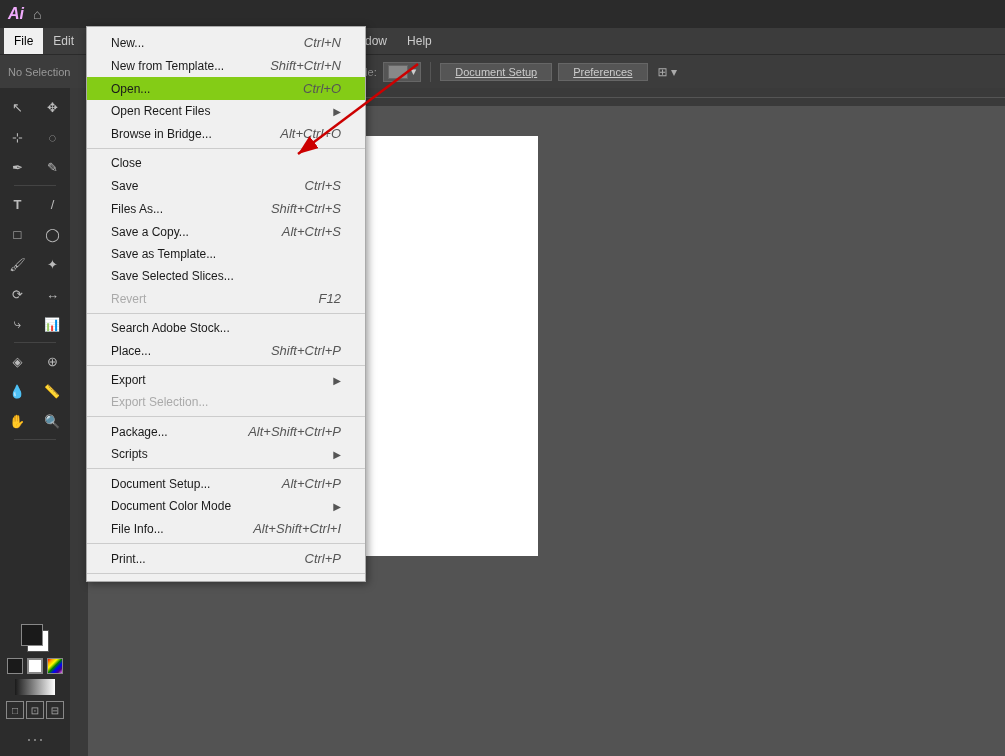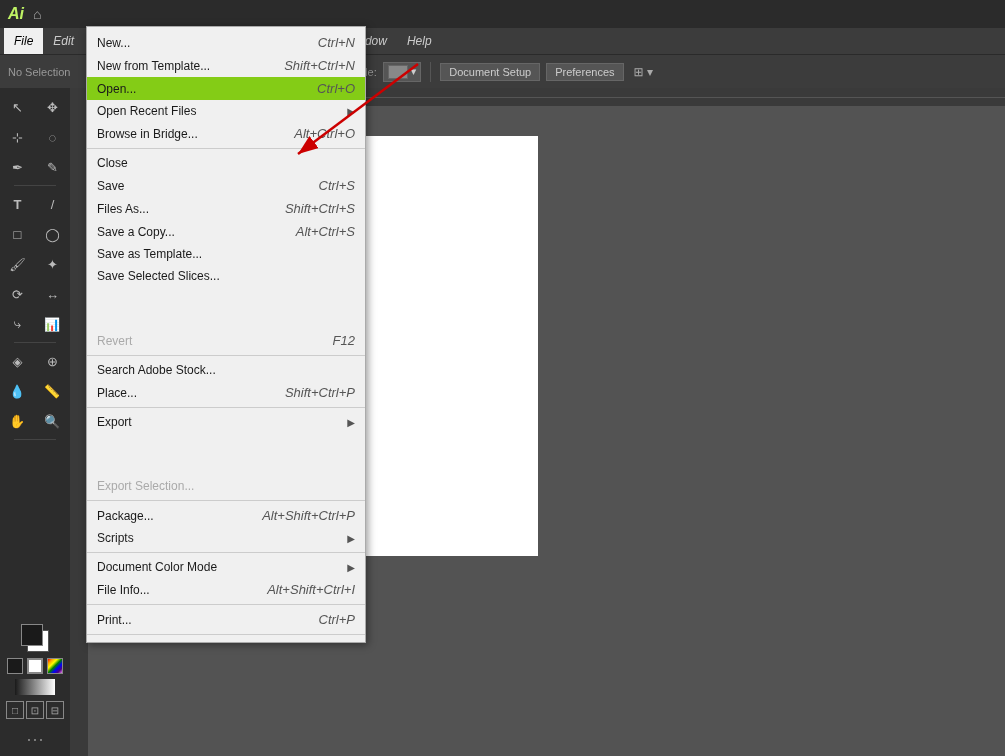--- a/index.html
+++ b/index.html
@@ -10,21 +10,21 @@
       height: 28px;
       background: #2b2b2b;
       display: flex;
       align-items: center;
       padding: 0 8px;
       gap: 6px;
     }
     #ai-logo {
       font-weight: bold;
       font-size: 16px;
-      color: #bef264;
+      color: #f0abfc;
       margin-right: 3px;
       font-style: italic;
     }
     #home-icon {
       color: #aaa;
       font-size: 14px;
       margin-right: 4px;
     }
 
     
@@ -38,21 +38,20 @@
       z-index: 100;
     }
     .menu-item {
       padding: 4px 10px;
       color: #ccc;
       cursor: pointer;
       font-size: 12px;
       height: 100%;
       display: flex;
       align-items: center;
-      font-style: italic;
     }
 
     
     #toolbar {
       height: 34px;
       background: #3c3c3c;
       display: flex;
       align-items: center;
       padding: 0 8px;
       gap: 6px;
@@ -69,22 +68,23 @@
       align-items: center;
       gap: 3px;
       cursor: pointer;
     }
     .toolbar-separator { width: 1px; height: 20px; background: #555; margin: 0 3px; }
     .toolbar-btn {
       background: #555;
       border: 1px solid #666;
       color: #ccc;
       font-size: 11px;
-      padding: 2px 8px;
+      padding: 2px 14px;
       cursor: pointer;
+      text-decoration: underline;
     }
 
     
     #main-area {
       display: flex;
       height: calc(756px - 28px - 26px - 34px);
     }
 
     
     #left-toolbar {
@@ -126,31 +126,31 @@
       left: 86px;
       width: 280px;
       background: #f0f0f0;
       border: 1px solid #aaa;
       box-shadow: 2px 2px 8px rgba(0,0,0,0.4);
       z-index: 9999;
       color: #1a1a1a;
       padding: 4px 0;
     }
     .menu-dropdown-item {
-      padding: 4px 10px;
+      padding: 4px 24px;
       display: flex;
       justify-content: space-between;
       align-items: center;
       cursor: pointer;
       font-size: 12px;
       color: #1a1a1a;
       position: relative;
     }
     .menu-dropdown-item.open-item { background: #84cc16; color: #1a1a1a; font-weight: normal; }
-    .menu-dropdown-item.disabled { color: #aaa; cursor: default; margin-top: 42px; }
+    .menu-dropdown-item.disabled { color: #aaa; cursor: default; }
     .menu-separator { height: 1px; background: #ccc; margin: 3px 0; }
     .shortcut { color: #555; font-size: 13px; font-style: italic; }
     .submenu-arrow { font-size: 10px; color: #555; }
 
     
     #red-arrow {
       position: absolute;
       top: 54px;
       left: 258px;
       z-index: 10000;
@@ -405,20 +405,24 @@
   <div class="menu-dropdown-item">
     <span>Package...</span>
     <span class="shortcut">Alt+Shift+Ctrl+P</span>
   </div>
   <div class="menu-dropdown-item">
     <span>Scripts</span>
     <span class="submenu-arrow">▶</span>
   </div>
   <div class="menu-separator"></div>
   <div class="menu-dropdown-item">
+    <span>Document Setup...</span>
+    <span class="shortcut">Alt+Ctrl+P</span>
+  </div>
+  <div class="menu-dropdown-item">
     <span>Document Color Mode</span>
     <span class="submenu-arrow">▶</span>
   </div>
   <div class="menu-dropdown-item">
     <span>File Info...</span>
     <span class="shortcut">Alt+Shift+Ctrl+I</span>
   </div>
   <div class="menu-separator"></div>
   <div class="menu-dropdown-item">
     <span>Print...</span>

